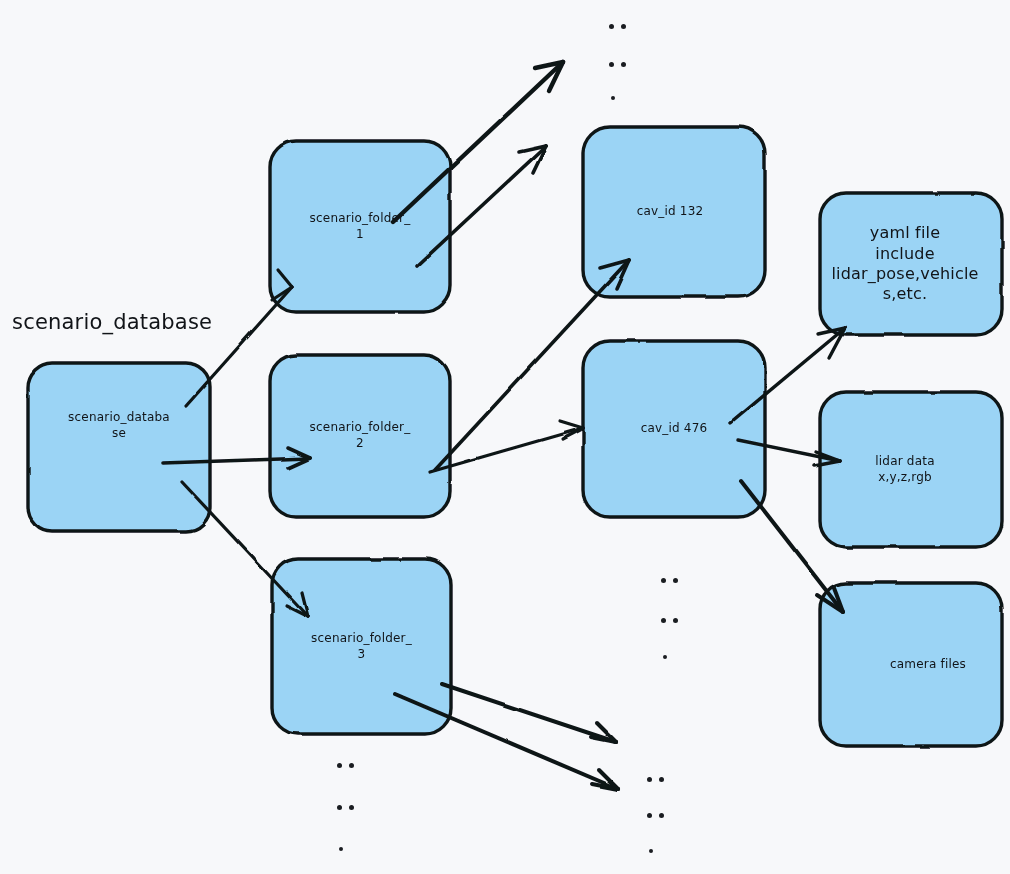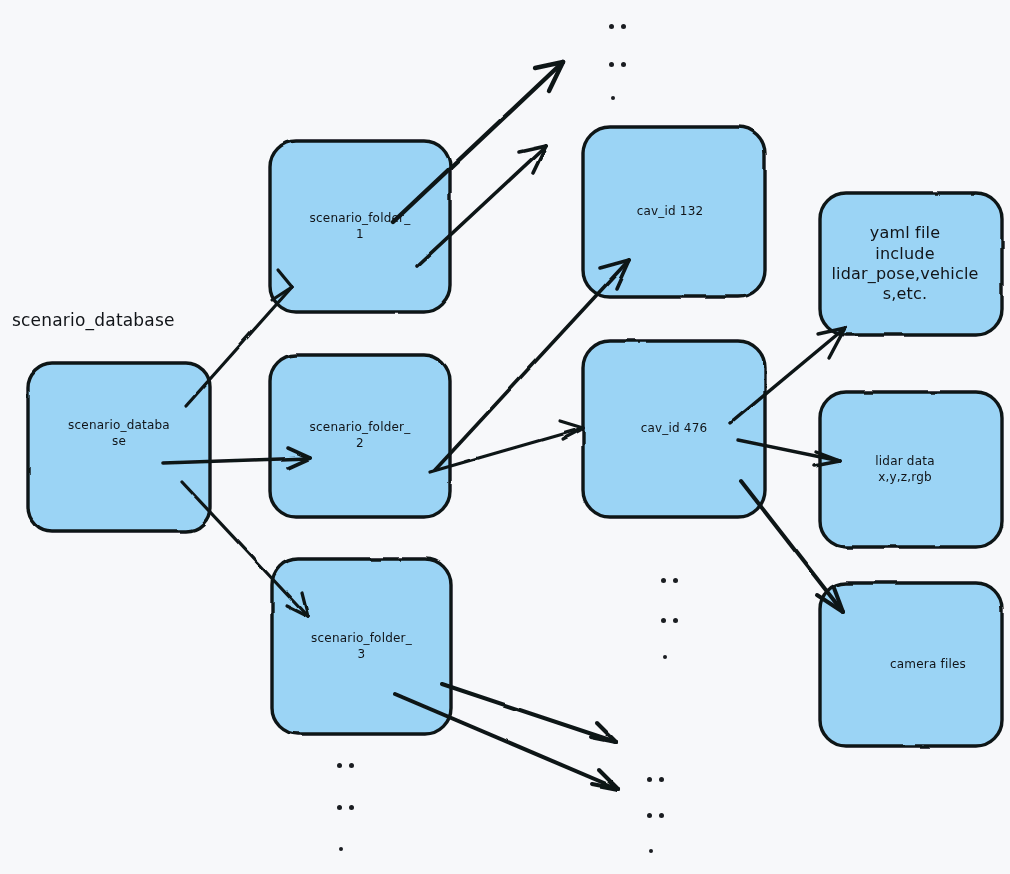--- a/index.html
+++ b/index.html
@@ -42,21 +42,21 @@
     line-height: 1.30;
     letter-spacing: 0.2px;
     white-space: pre-line;
     word-break: break-word;
   }
   .node-label.small { font-size: 16px; line-height: 1.28; }
   .free-label {
     position: absolute;
     color: #111418;
     font-family: "DejaVu Sans", sans-serif;
-    font-size: 17px;
+    font-size: 21px;
     letter-spacing: 0.2px;
     white-space: nowrap;
     z-index: 3;
   }
   .ellipsis {
     position: absolute;
     z-index: 2;
   }
   .ellipsis span {
     position: absolute;
@@ -161,21 +161,21 @@
       </g>
 
       <g>
         <path d="M 741,481 L 843,612" stroke-width="4.0"></path>
         <path d="M 843,612 L 834,588" stroke-width="4.0"></path>
         <path d="M 843,612 L 817,595" stroke-width="4.0"></path>
       </g>
     </g>
   </svg>
 
-  <div class="node" style="left:28px; top:350px; width:182px; height:168px;">
+  <div class="node" style="left:28px; top:342px; width:182px; height:168px;">
     <span class="node-label">scenario_databa
 se</span>
   </div>
 
   <div class="node" style="left:270px; top:141px; width:180px; height:171px;">
     <span class="node-label">scenario_folder_
 1</span>
   </div>
 
   <div class="node" style="left:270px; top:355px; width:180px; height:162px;">

